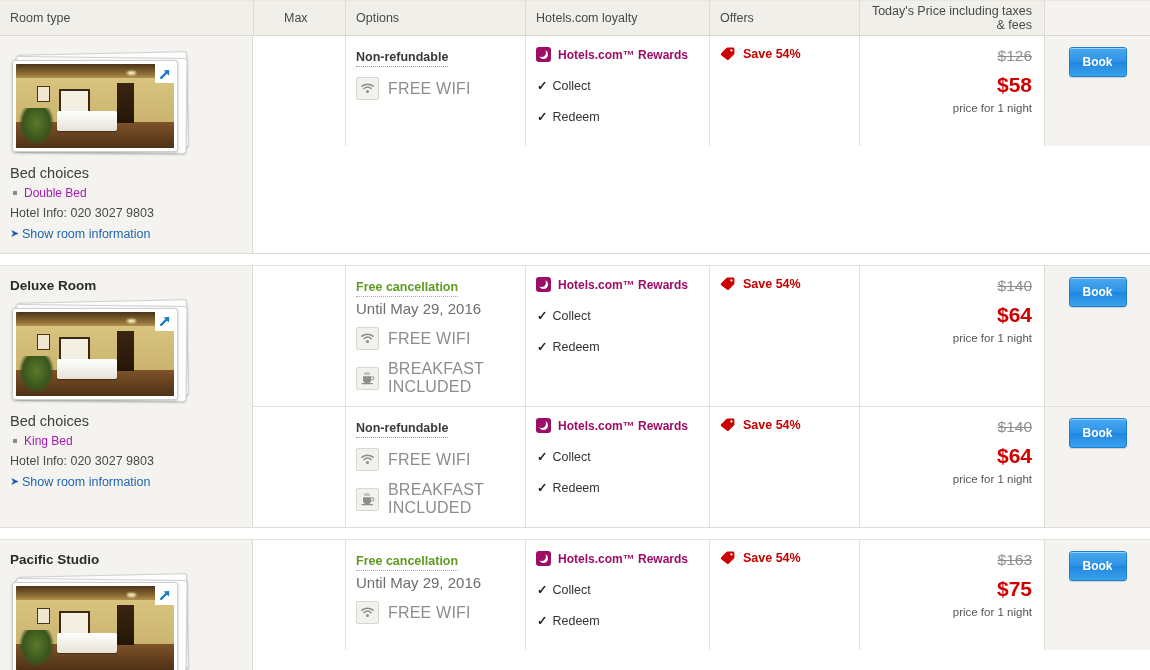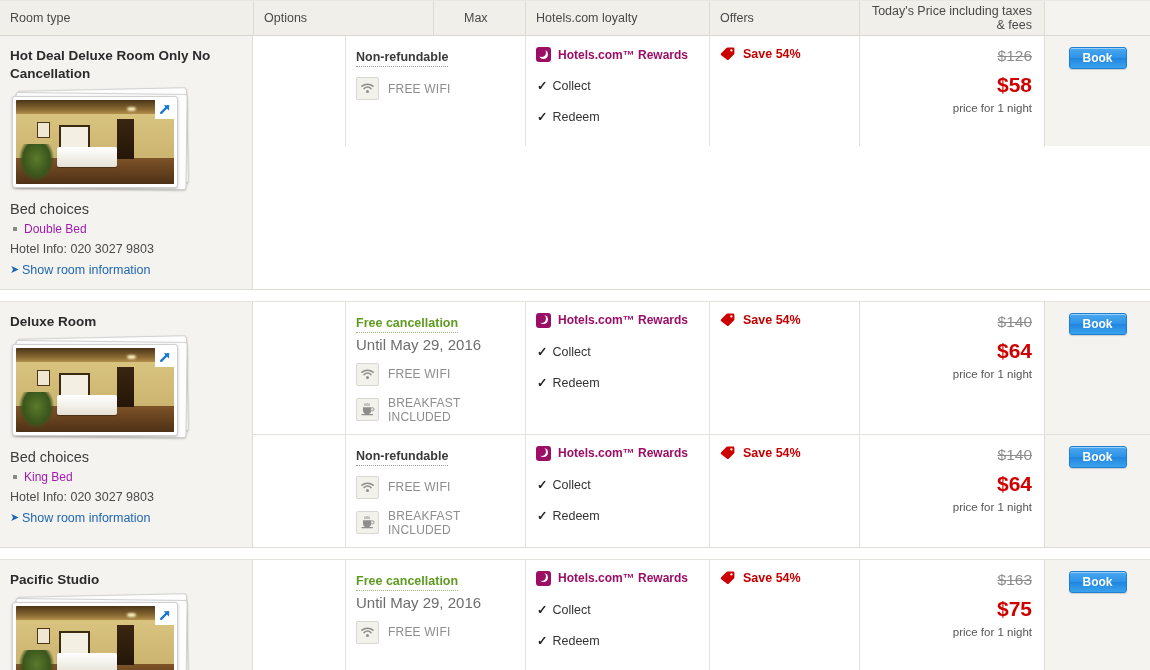--- a/index.html
+++ b/index.html
@@ -259,21 +259,21 @@
   .am-icon {
     width: 21px; height: 21px;
     background: #f2f1ec;
     border: 1px solid #d8d7d1;
     border-radius: 2px;
     display: flex; align-items: center; justify-content: center;
     margin-right: 9px;
     flex: 0 0 auto;
   }
   .am-label {
-    font-size: 12px;
+    font-size: 16px;
     color: #8d8d8d;
     letter-spacing: .2px;
   }
 
   
   .loy-head {
     display: flex;
     align-items: center;
     margin-bottom: 4px;
   }
@@ -350,53 +350,52 @@
   }
   .price-note {
     font-size: 11.5px;
     color: #565656;
     margin-top: 5px;
   }
 
   
   .book-btn {
     width: 58px;
-    height: 22px;
+    height: 30px;
     border-radius: 3px;
     background: linear-gradient(to bottom, #4aa8ef 0%, #2d92e8 50%, #1f86e0 51%, #3ba2ed 100%);
     border: 1px solid #1d7fd4;
     box-shadow: inset 0 1px 0 rgba(255,255,255,.45), 0 1px 1px rgba(0,0,0,.15);
     color: #ffffff;
     font-size: 12px;
     font-weight: bold;
     display: flex; align-items: center; justify-content: center;
     cursor: pointer;
     font-family: "Liberation Sans", sans-serif;
     padding: 0;
   }
 </style>
 </head>
 <body>
 
 <div id="page">
 
   <div class="hdr">
     <div class="cell c-room">Room type</div>
+    <div class="cell c-max">Max</div>
     <div class="cell c-opt">Options</div>
-    <div class="cell c-max">Max</div>
     <div class="cell c-loy">Hotels.com loyalty</div>
     <div class="cell c-off">Offers</div>
     <div class="cell c-price">Today's Price including taxes &amp; fees</div>
     <div class="cell c-book"></div>
   </div>
 
   <div id="sections">
       <div class="section first">
         <div class="roompanel">
-          <div class="room-title">Hot Deal Deluxe Room Only No Cancellation</div>
           <div class="photo-wrap">
             <div class="photo-stack-c"></div>
             <div class="photo-stack-b"></div>
             <div class="photo-main">
               <div class="photo-img">
                 <span class="ph-ceil"></span>
                 <span class="ph-wall"></span>
                 <span class="ph-floor"></span>
                 <span class="ph-lamp"></span>
                 <span class="ph-frame"></span>

